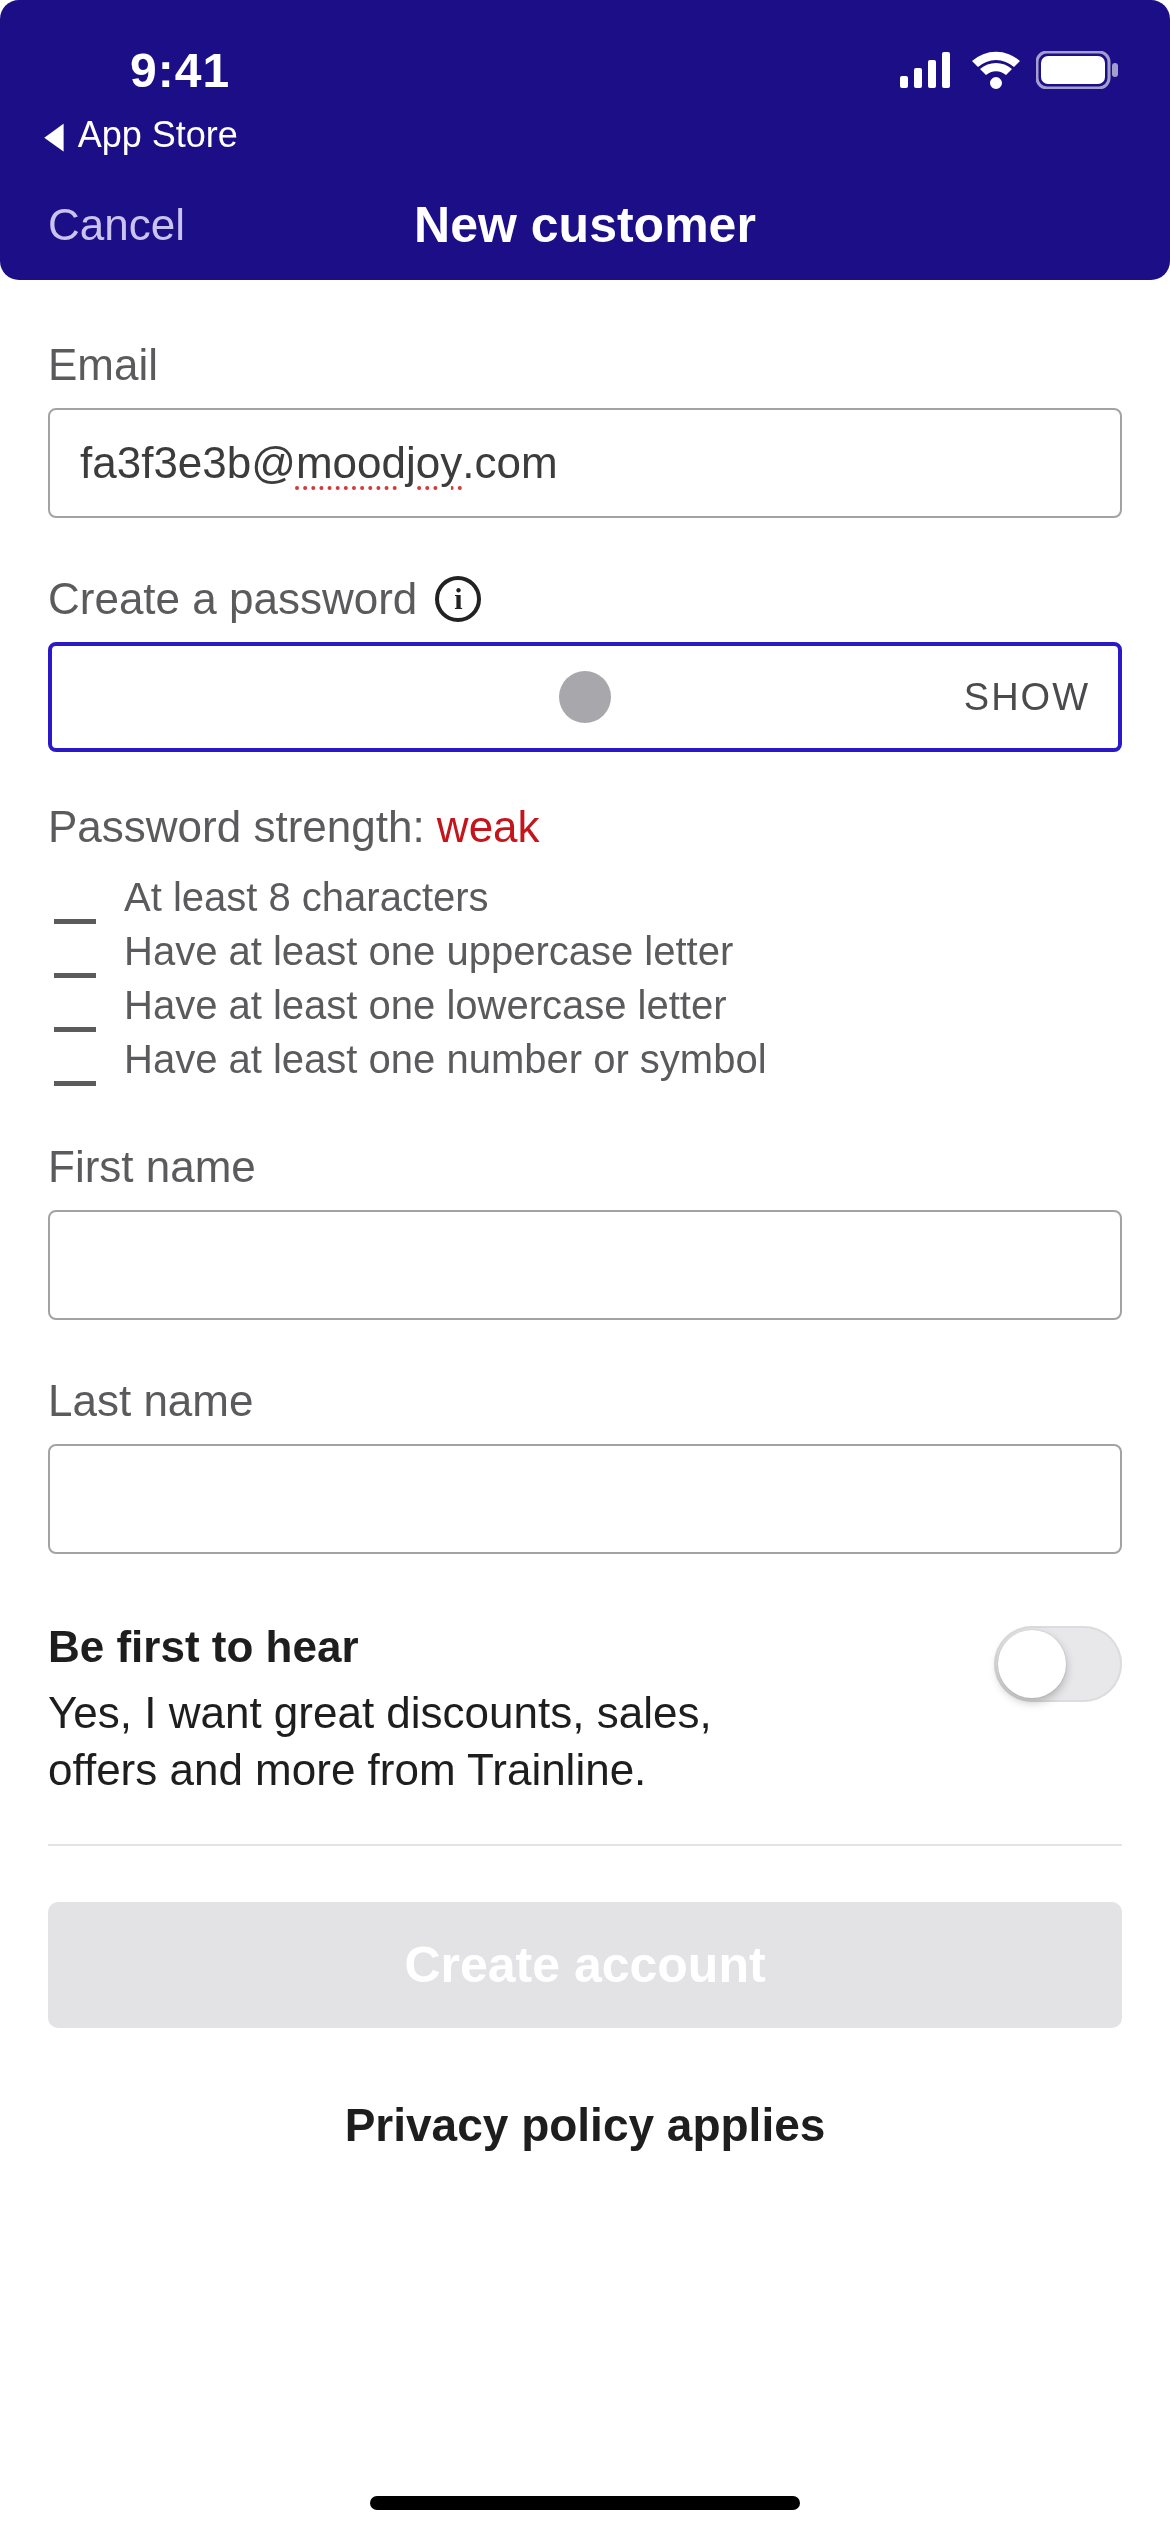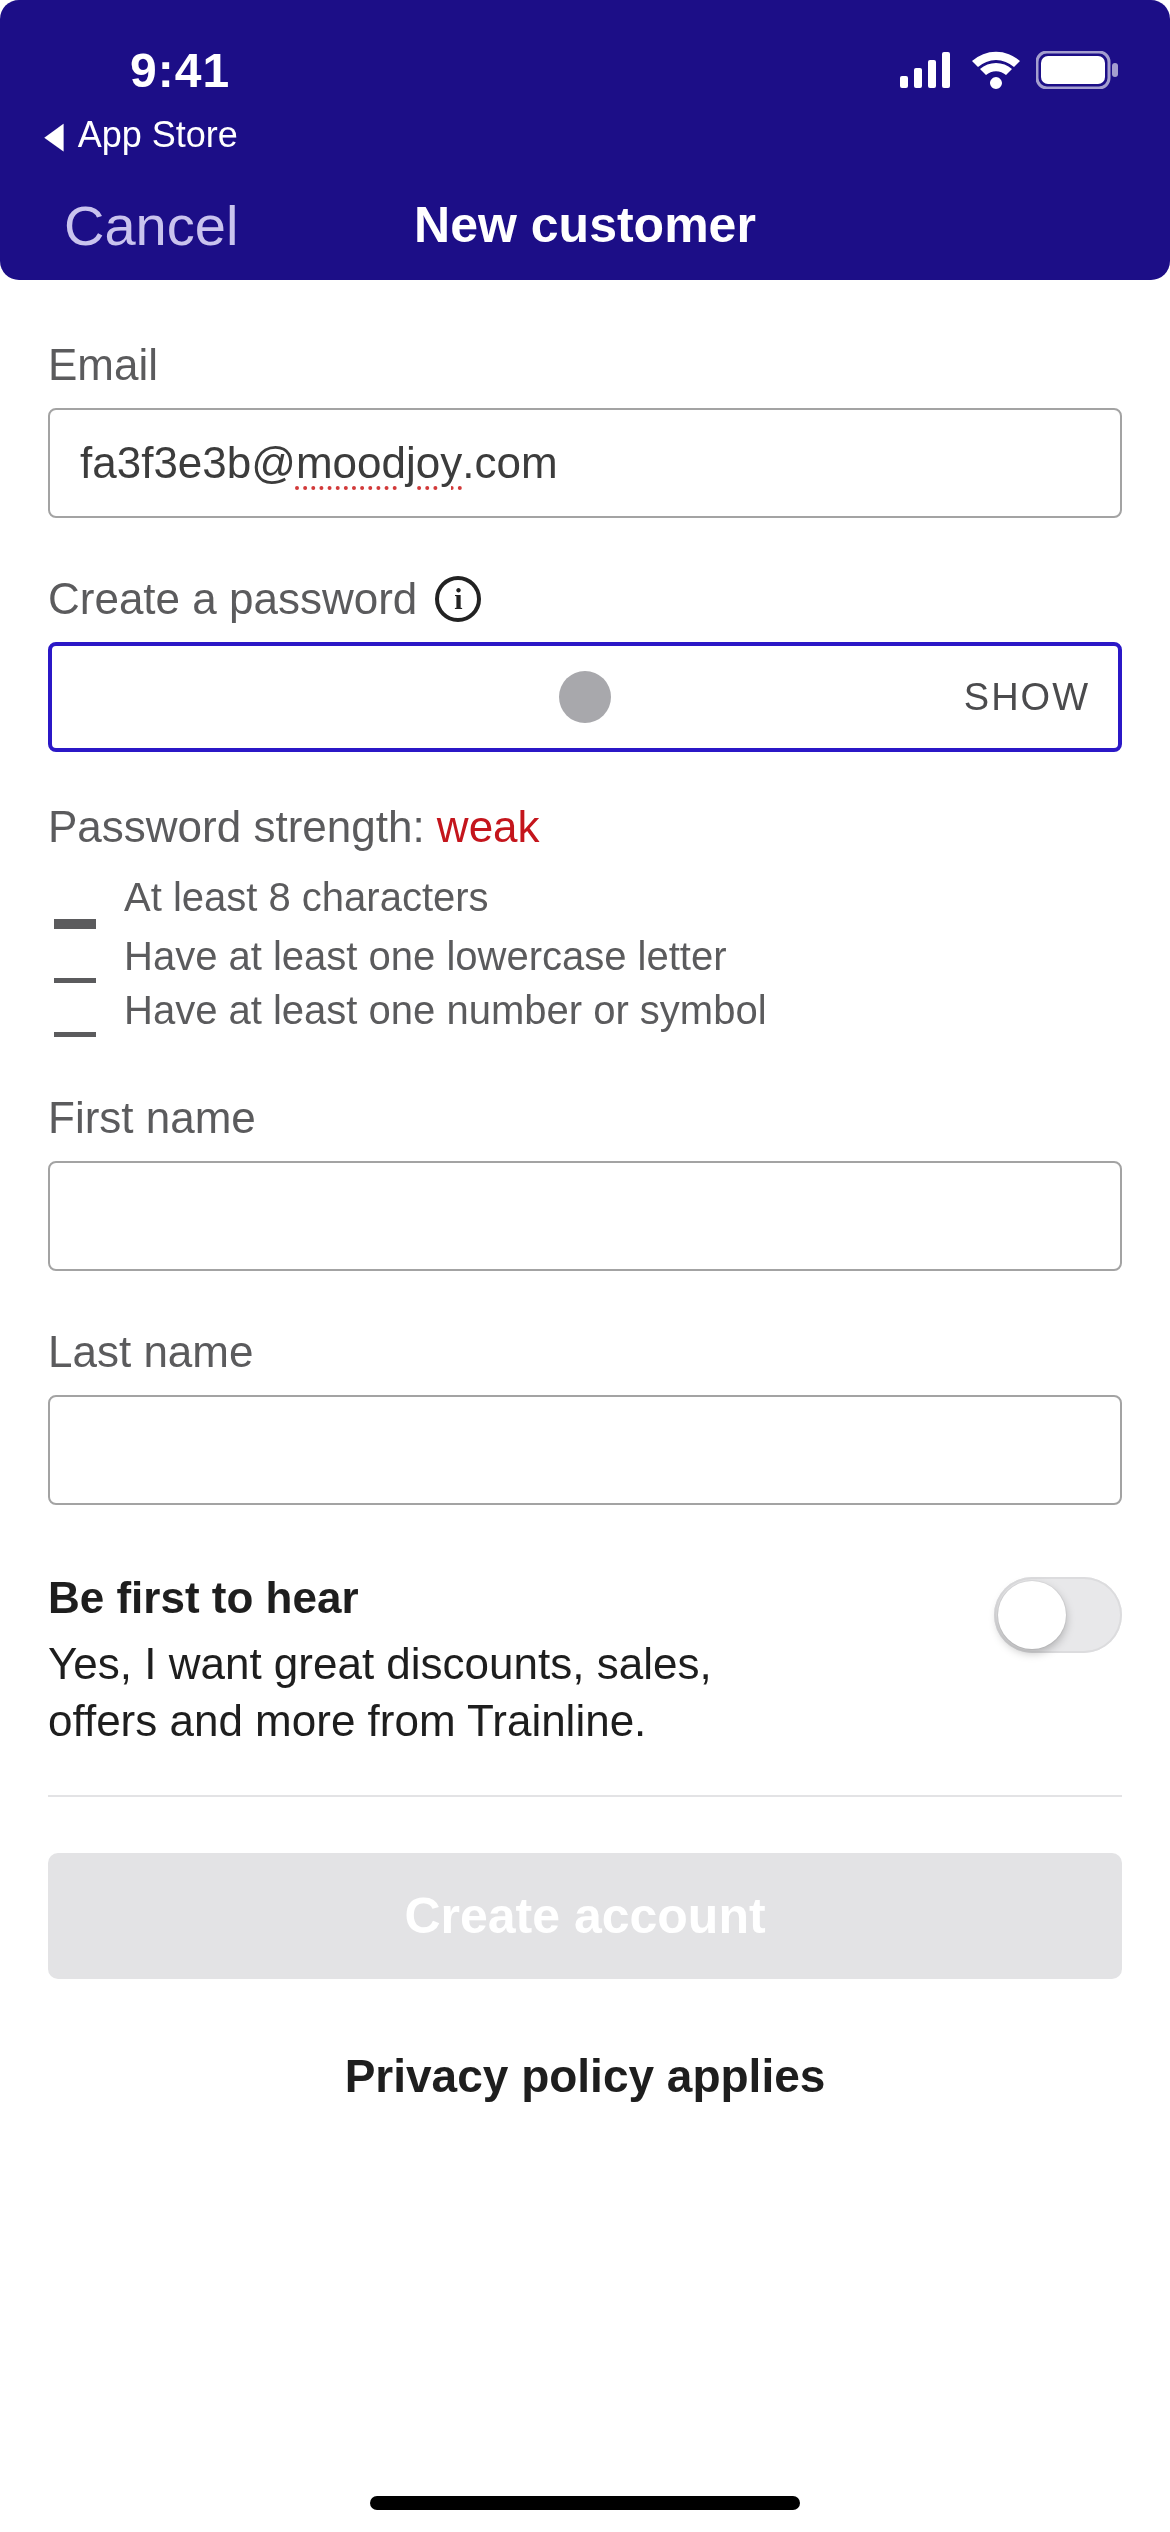--- a/index.html
+++ b/index.html
@@ -5,21 +5,21 @@
   * { box-sizing: border-box; margin: 0; padding: 0; }
   html, body { width: 1170px; height: 2532px; font-family: -apple-system, Helvetica, Arial, sans-serif; background: #fff; }
   .header-area { background: #1c0e87; color: #fff; border-radius: 19px; }
   .status-bar { display: flex; align-items: center; justify-content: space-between; padding: 30px 50px 0 50px; height: 110px; }
   .status-time { font-size: 48px; font-weight: 700; letter-spacing: 1px; margin-left: 80px; }
   .status-icons { display: flex; align-items: center; gap: 14px; }
   .back-breadcrumb { display: flex; align-items: center; gap: 10px; padding: 4px 0 14px 40px; }
   .back-caret { display:inline-block; transform: scaleX(0.7); font-size: 36px; }
   .back-text { font-size: 36px; font-weight: 500; }
   .nav-bar { position: relative; height: 110px; display:flex; align-items:center; }
-  .cancel-btn { position:absolute; left: 64px; font-size: 56px; font-weight: 400; color: #c9c3ee; background:none; border:none; }
+  .cancel-btn { position:absolute; left: 48px; font-size: 44px; font-weight: 400; color: #c9c3ee; background:none; border:none; }
   .nav-title { width:100%; text-align:center; font-size: 50px; font-weight: 700; }
   .content { padding: 60px 48px 0 48px; }
   .field-label { font-size: 44px; color: #5b5b5d; margin-bottom: 18px; display:flex; align-items:center; gap: 18px; }
   .text-input { width: 100%; height: 110px; border: 2px solid #a3a3a3; border-radius: 8px; font-size: 44px; padding: 0 30px; color: #3c3c3c; background:#fff; }
   .text-input.focused { border: 4px solid #2b18c7; }
   .field-group { margin-bottom: 56px; }
   .pw-wrapper { position: relative; }
   .show-btn { position:absolute; right: 32px; top: 50%; transform: translateY(-50%); font-size: 38px; letter-spacing: 2px; color:#4b4b4d; background:none; border:none; font-weight:500;}
   .pw-dot { position:absolute; left: 50%; top:50%; transform: translate(-50%,-50%); width:52px; height:52px; border-radius:50%; background:#a8a8ac; }
   .strength-line { font-size: 44px; color:#5b5b5d; margin-top: 50px; margin-bottom: 18px;}
@@ -99,20 +99,21 @@
     <span>Password strength: </span><span class="strength-value">weak</span>
   </div>
 
   <ul class="rules rules-block">
     <li>
         <span class="rule-dash"></span>
         <span>At least 8 characters</span>
       </li>
     <li>
         <span class="rule-dash"></span>
+        <span>Have at least one uppercase letter</span>
       </li>
     <li>
         <span class="rule-dash"></span>
         <span>Have at least one lowercase letter</span>
       </li>
     <li>
         <span class="rule-dash"></span>
         <span>Have at least one number or symbol</span>
       </li>
   </ul>

